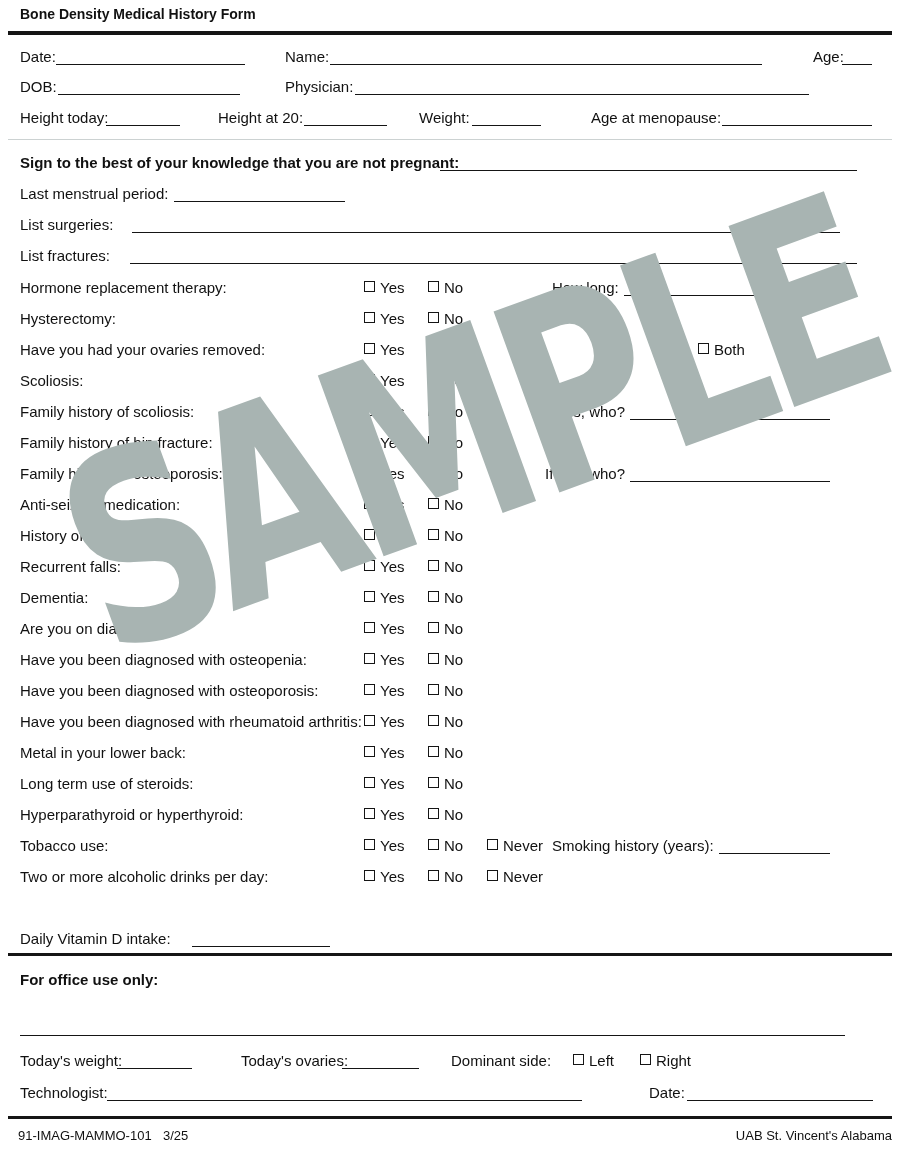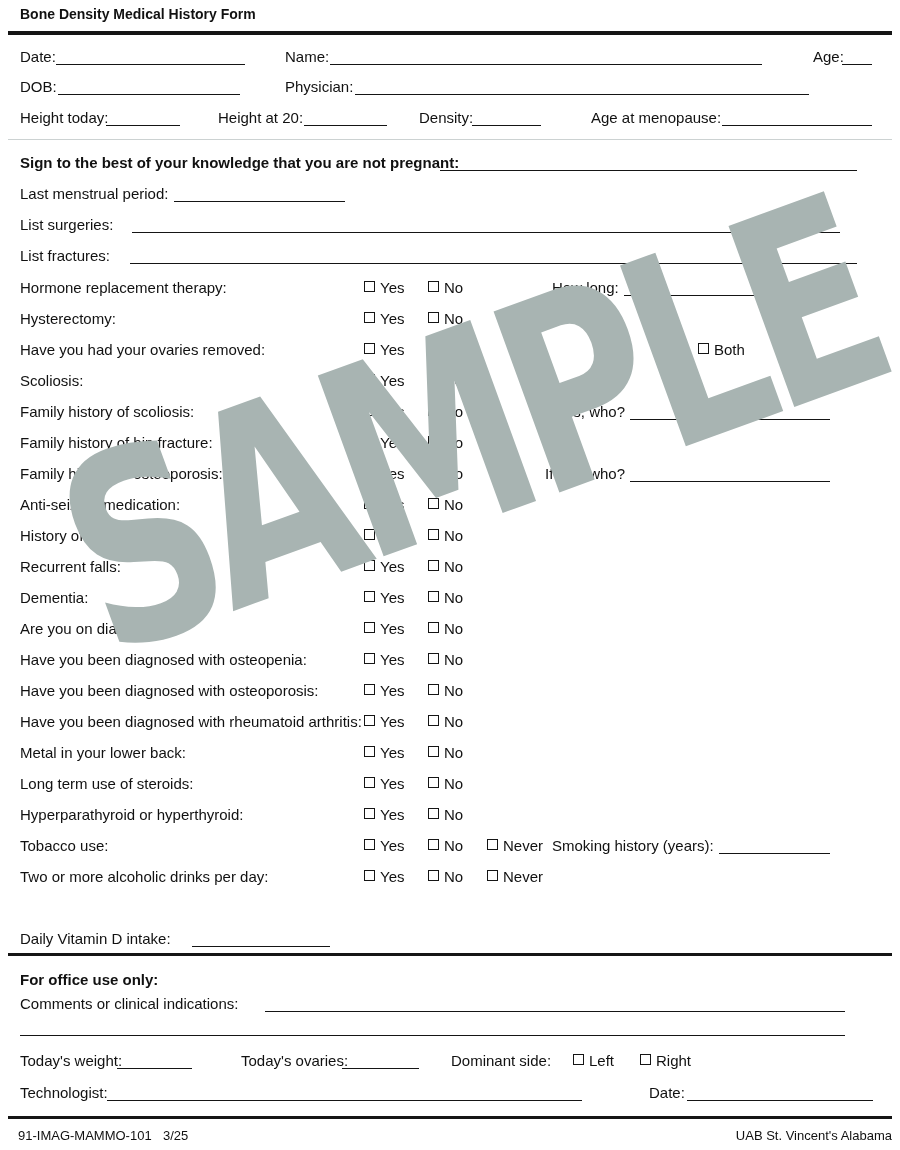--- a/index.html
+++ b/index.html
@@ -49,21 +49,21 @@
     <span class="lbl" style="left:20px">DOB:</span>
     <span class="fline" style="left:58px;width:182px"></span>
     <span class="lbl" style="left:285px">Physician:</span>
     <span class="fline" style="left:355px;width:454px"></span>
   </div>
   <div class="row" style="top:108px">
     <span class="lbl" style="left:20px">Height today:</span>
     <span class="fline" style="left:106px;width:74px"></span>
     <span class="lbl" style="left:218px">Height at 20:</span>
     <span class="fline" style="left:304px;width:83px"></span>
-    <span class="lbl" style="left:419px">Density:</span>
+    <span class="lbl" style="left:419px">Weight:</span>
     <span class="fline" style="left:472px;width:69px"></span>
     <span class="lbl" style="left:591px">Age at menopause:</span>
     <span class="fline" style="left:722px;width:150px"></span>
   </div>
 
   <div class="rule-faint" style="top:139px"></div>
 
   <div class="row" style="top:153px">
     <span class="lbl b" style="left:20px">Sign to the best of your knowledge that you are not pregnant:</span>
     <span class="fline" style="left:440px;width:417px"></span>
@@ -334,24 +334,20 @@
     </div>
 
   <div class="row" style="top:929px">
     <span class="lbl" style="left:20px">Daily Vitamin D intake:</span>
     <span class="fline" style="left:192px;width:138px"></span>
   </div>
 
   <div class="rule" style="top:953px;height:3px;"></div>
   <div class="row" style="top:970px">
     <span class="lbl b" style="left:20px">For office use only:</span>
-  </div>
-  <div class="row" style="top:994px">
-    <span class="lbl" style="left:20px">Comments or clinical indications:</span>
-    <span class="fline" style="left:265px;width:580px"></span>
   </div>
   <div class="row" style="top:1018px">
     <span class="fline" style="left:20px;width:825px"></span>
   </div>
   <div class="row" style="top:1051px">
     <span class="lbl" style="left:20px">Today's weight:</span>
     <span class="fline" style="left:117px;width:75px"></span>
     <span class="lbl" style="left:241px">Today's ovaries:</span>
     <span class="fline" style="left:342px;width:77px"></span>
     <span class="lbl" style="left:451px">Dominant side:</span>

